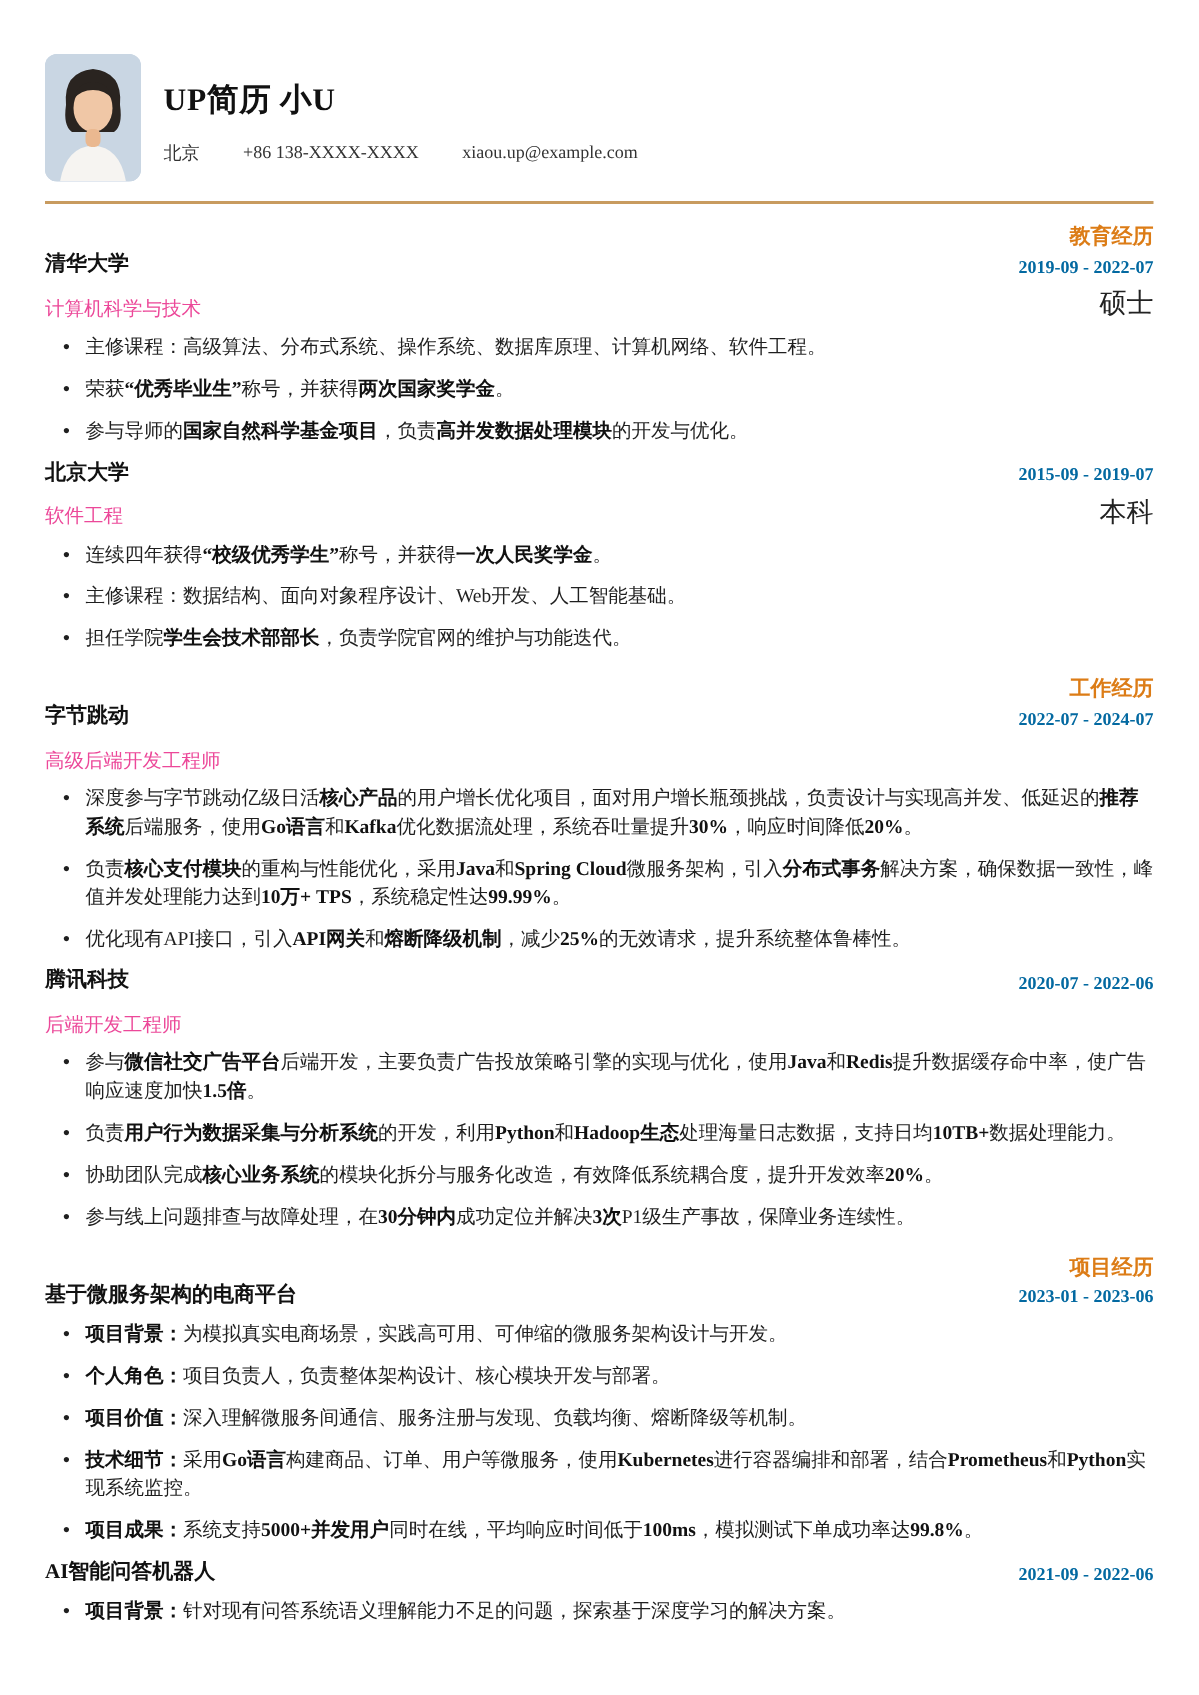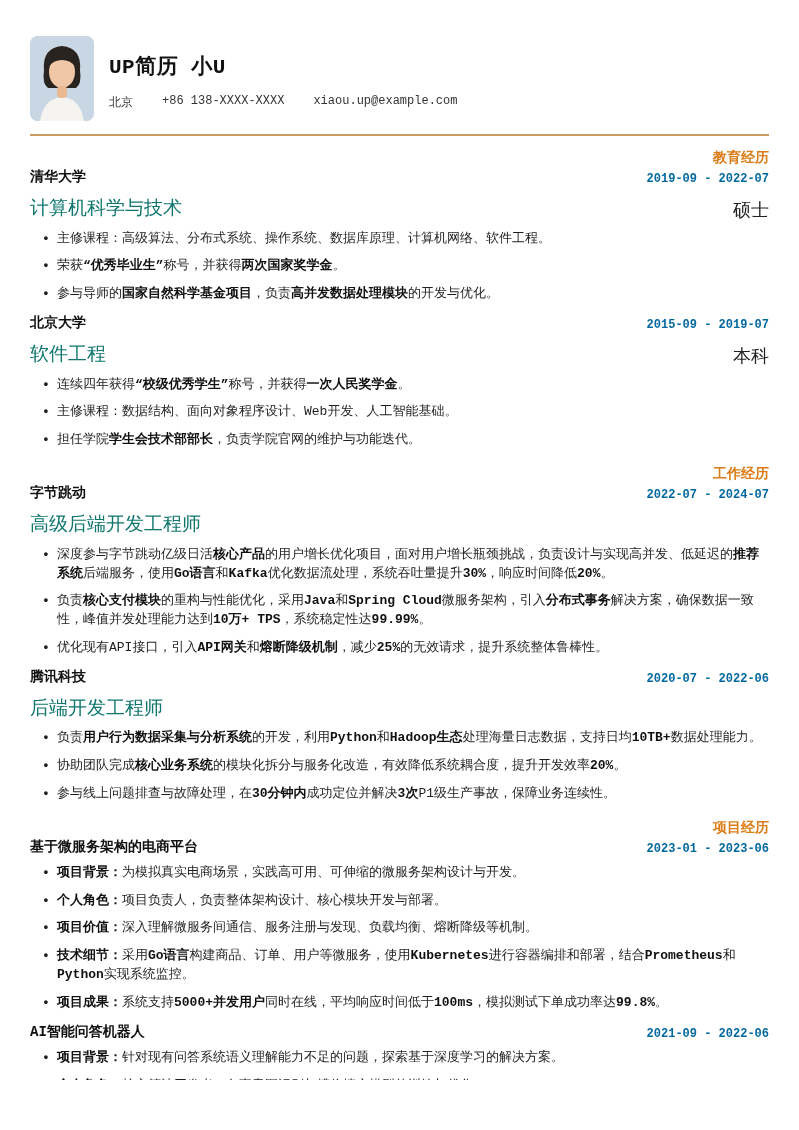--- a/index.html
+++ b/index.html
@@ -1,37 +1,37 @@
 <!DOCTYPE html>
 <html><head>
 <meta charset="utf-8">
 <style>
   html,body{margin:0;padding:0;background:#ffffff;}
   .page{
     width:799px;height:1080px;box-sizing:border-box;overflow:hidden;
     background:#fff;color:#1f1f1f;position:relative;
     padding:36px 30px 0 30px;
-    font-family:Liberation Mono, monospace;
+    font-family:Liberation Serif, serif;
   }
   
   .hdr{display:flex;align-items:flex-start;gap:15px;}
   .photo{width:64px;height:85px;border-radius:8px;overflow:hidden;flex:0 0 auto;background:#c7d4e2;}
   .photo svg{display:block;}
   .hdr-text{padding-top:10px;}
   .name{font-size:21px;font-weight:bold;color:#111;margin:6px 0 14px 0;letter-spacing:.5px;}
   .contact{font-size:12px;color:#333;display:flex;gap:29px;}
   .divider{border:0;border-top:2px solid #c89b5f;margin:13px 0 13px 0;}
   
   section{margin-bottom:15px;}
   .sec-title{font-size:14px;font-weight:bold;color:#dc7c16;margin:0 0 2px 0;text-align:right;}
   .entry{margin-bottom:11px;}
   .row{display:flex;justify-content:space-between;align-items:flex-end;}
   .org{font-size:14px;font-weight:bold;color:#111;line-height:1.2;}
   .date{font-size:12px;font-weight:bold;color:#0369a1;white-space:nowrap;}
-  .sub{font-size:19px;color:#0f766e;line-height:1.25;margin-top:12px;}
+  .sub{font-size:13px;color:#ec4899;line-height:1.25;margin-top:12px;}
   .sub-right{font-size:18px;color:#222;}
   ul.bullets{list-style:none;margin:8px 0 0 0;padding:0 0 0 27px;}
   ul.bullets li{font-size:13px;line-height:1.45;margin-bottom:9px;position:relative;}
   ul.bullets li::before{content:"•";position:absolute;left:-15px;top:0;font-weight:bold;color:#1f1f1f;}
   b{font-weight:bold;color:#111;}
 </style>
 </head>
 <body>
 
 <div class="page">
@@ -114,20 +114,21 @@
         <div class="entry">
           <div class="row">
             <div class="org">腾讯科技</div>
             <div class="date">2020-07 - 2022-06</div>
           </div>
           <div class="row">
             <div class="sub">后端开发工程师</div>
             <div class="sub-right"></div>
           </div>
           <ul class="bullets">
+            <li><span>参与</span><b>微信社交广告平台</b><span>后端开发，主要负责广告投放策略引擎的实现与优化，使用</span><b>Java</b><span>和</span><b>Redis</b><span>提升数据缓存命中率，使广告响应速度加快</span><b>1.5倍</b><span>。</span></li>
             <li><span>负责</span><b>用户行为数据采集与分析系统</b><span>的开发，利用</span><b>Python</b><span>和</span><b>Hadoop生态</b><span>处理海量日志数据，支持日均</span><b>10TB+</b><span>数据处理能力。</span></li>
             <li><span>协助团队完成</span><b>核心业务系统</b><span>的模块化拆分与服务化改造，有效降低系统耦合度，提升开发效率</span><b>20%</b><span>。</span></li>
             <li><span>参与线上问题排查与故障处理，在</span><b>30分钟内</b><span>成功定位并解决</span><b>3次</b><span>P1级生产事故，保障业务连续性。</span></li>
           </ul>
         </div>
       </section>
       <section>
         <h2 class="sec-title">项目经历</h2>
         <div class="entry">
           <div class="row">

